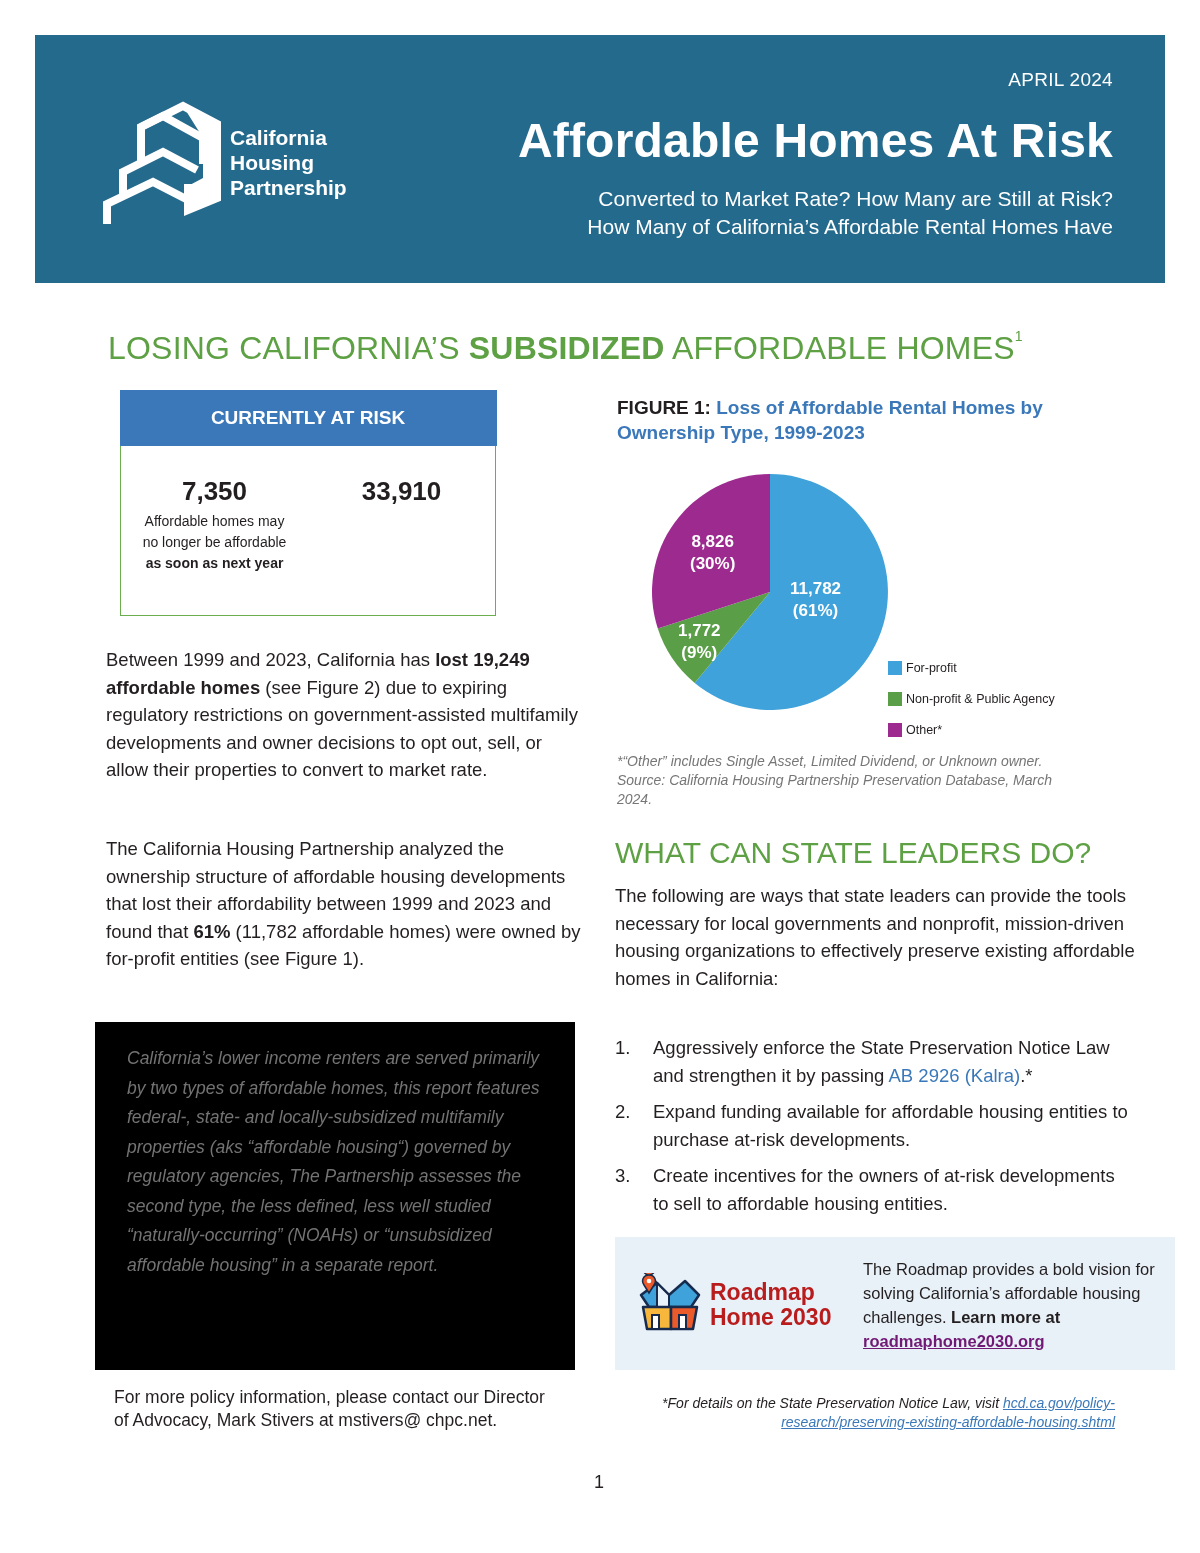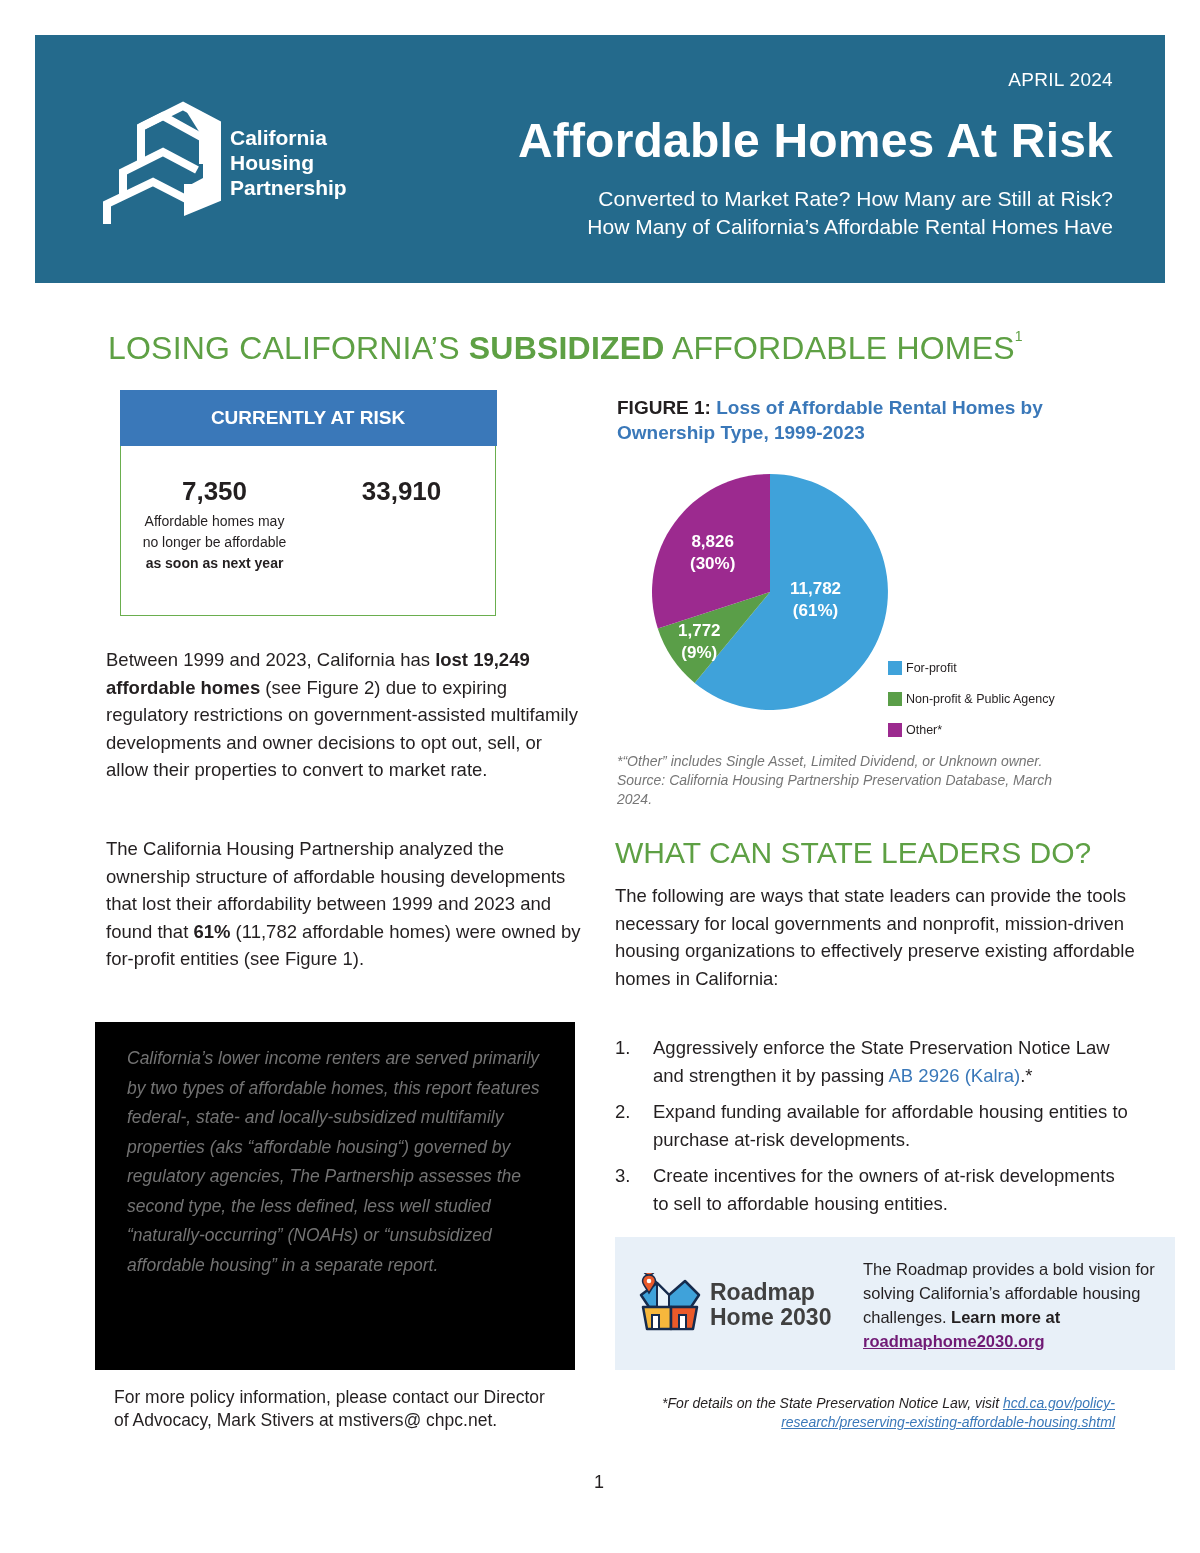--- a/index.html
+++ b/index.html
@@ -52,21 +52,21 @@
   .section2 { position: absolute; left: 615px; top: 836px; font-size: 30px; color: #5ea044; white-space: nowrap; }
   .intro2 { position: absolute; left: 615px; top: 882px; width: 520px; font-size: 18.5px; line-height: 27.5px; color: #231f20; }
   .steps { position: absolute; left: 615px; top: 1034px; width: 520px; list-style: none; }
   .step { display: flex; font-size: 18.5px; line-height: 27.5px; margin-bottom: 9px; color: #231f20; }
   .step-num { width: 38px; flex: none; }
   .link { color: #3a78b9; }
 
   
   .roadmap { position: absolute; left: 615px; top: 1237px; width: 560px; height: 133px; background: #e8f0f8; }
   .rm-icon { position: absolute; left: 20px; top: 36px; width: 70px; height: 58px; }
-  .rm-name { position: absolute; left: 95px; top: 43px; font-weight: bold; font-size: 23px; line-height: 25px; color: #404040; }
+  .rm-name { position: absolute; left: 95px; top: 43px; font-weight: bold; font-size: 23px; line-height: 25px; color: #b91c1c; }
   .rm-text { position: absolute; left: 248px; top: 20px; width: 310px; font-size: 16.5px; line-height: 24px; color: #231f20; }
   .rm-text b { font-weight: bold; }
   .rm-link { color: #701a75; font-weight: bold; text-decoration: underline; }
 
   .footnote { position: absolute; left: 600px; top: 1394px; width: 515px; text-align: right; font-size: 14px; line-height: 19px; font-style: italic; color: #231f20; }
   .footnote a { color: #3a78b9; text-decoration: underline; }
   .page-num { position: absolute; left: 594px; top: 1472px; font-size: 18px; color: #231f20; }
 </style>
 </head>
 <body>

